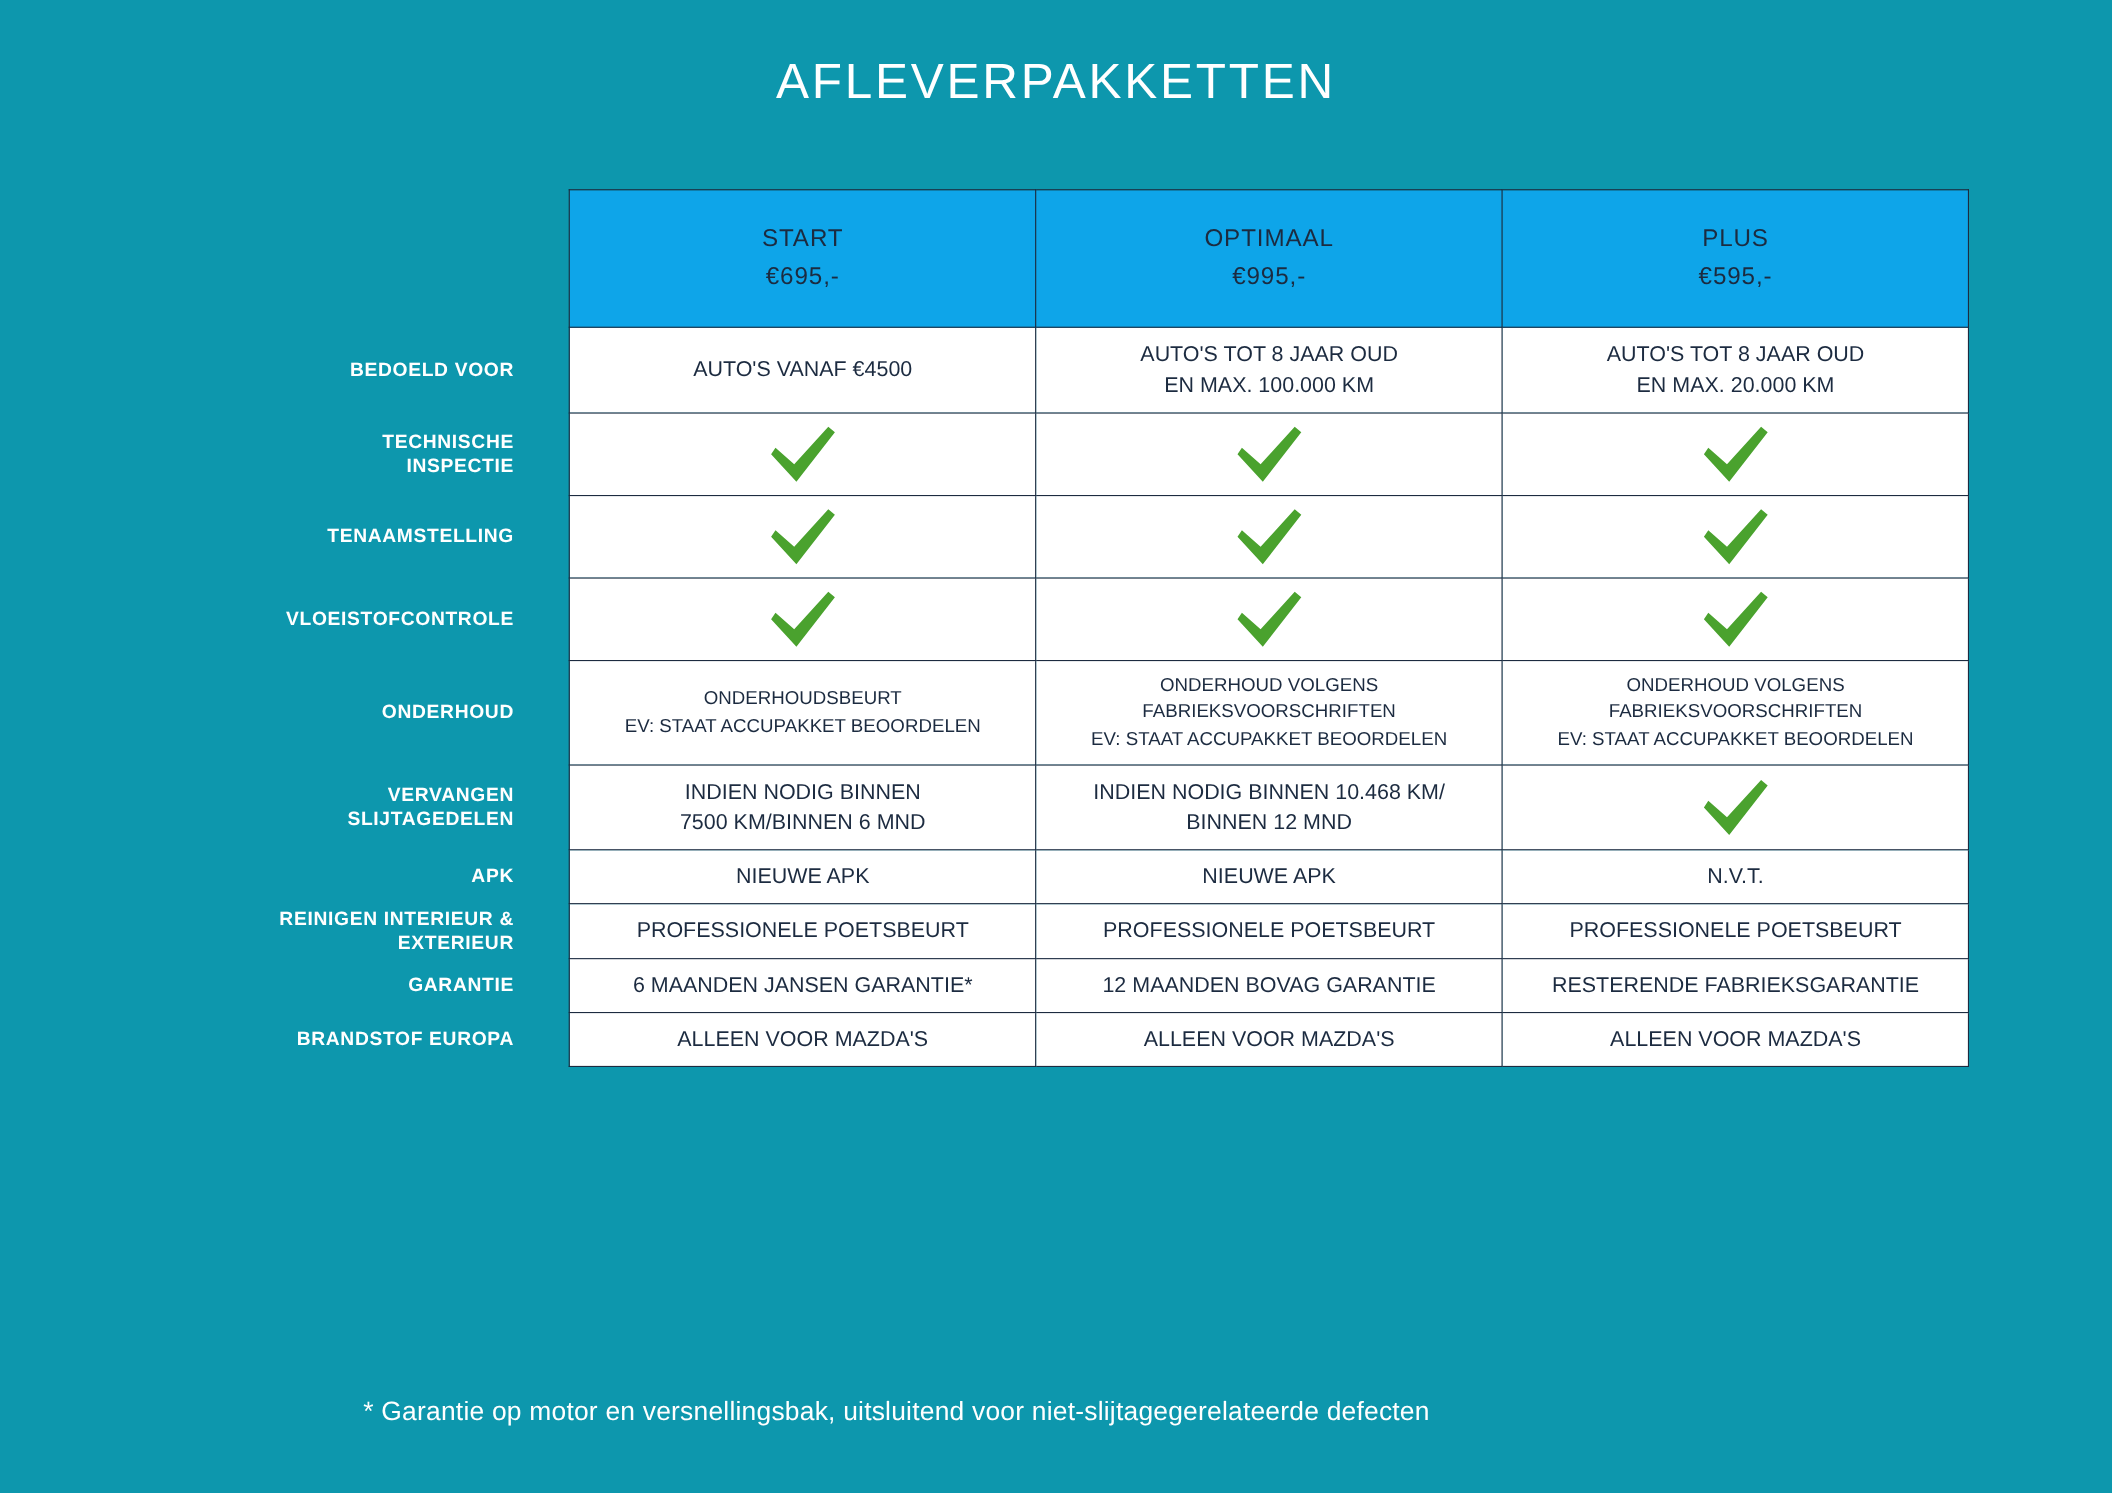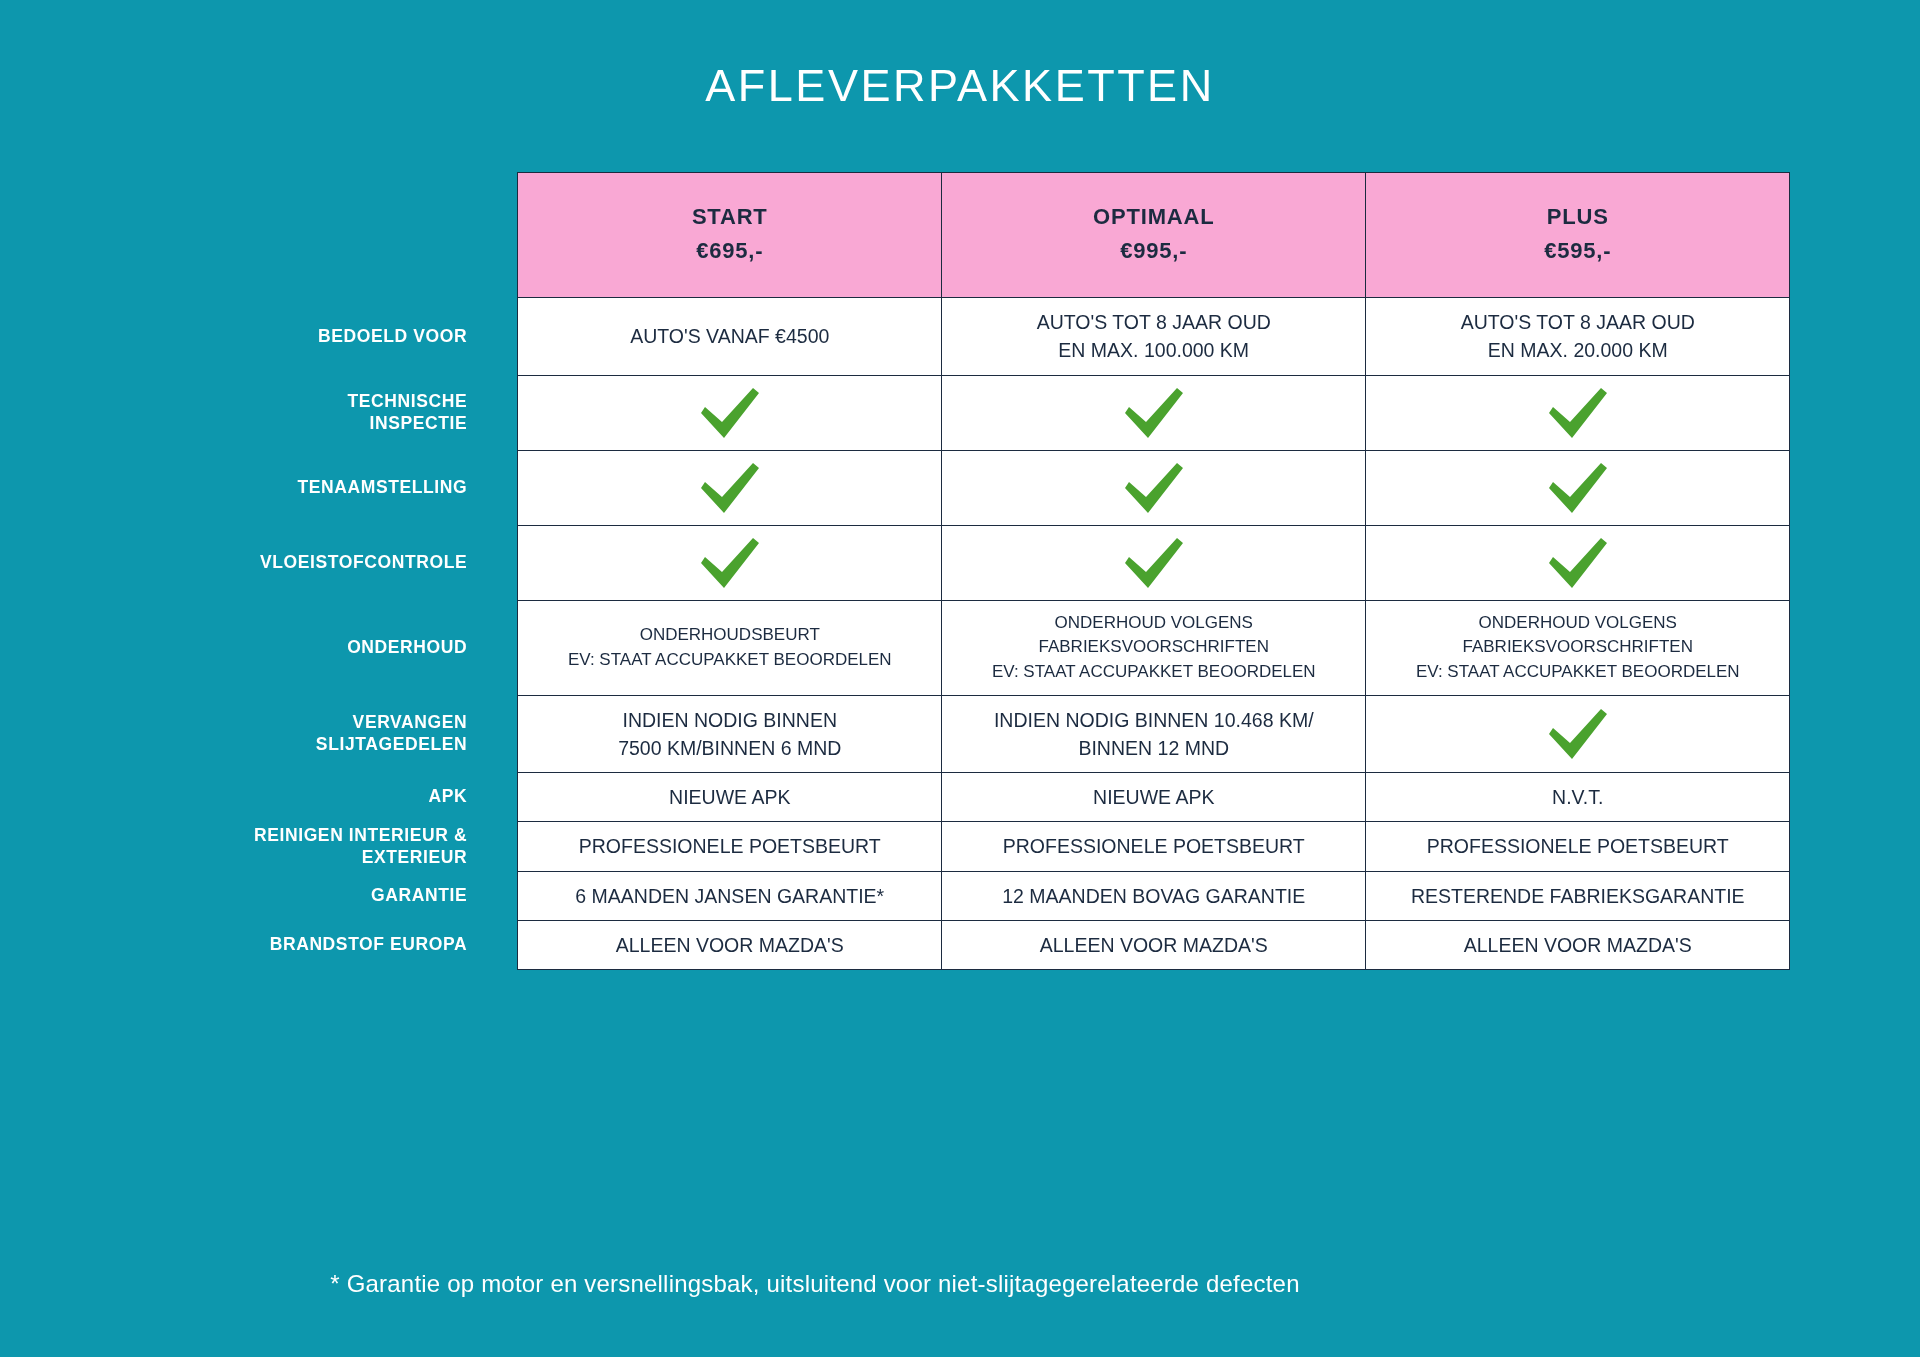--- a/index.html
+++ b/index.html
@@ -18,21 +18,21 @@
     width: 1920px;
     height: 1357px;
     box-sizing: border-box;
   }
   .title {
     text-align: center;
     color: #ffffff;
     font-size: 45px;
     letter-spacing: 2.5px;
     font-weight: 400;
-    padding-top: 60px;
+    padding-top: 48px;
     font-family: "Liberation Sans", sans-serif;
   }
   .table-wrap {
     position: absolute;
     left: 0;
     top: 172px;
     width: 1920px;
   }
   table.pkg {
     border-collapse: collapse;
@@ -49,25 +49,25 @@
     font-weight: bold;
     letter-spacing: 0.6px;
     text-align: right;
     padding-right: 50px;
     vertical-align: middle;
     line-height: 1.25;
     border: none;
     background: transparent;
   }
   th.pkghead {
-    background: #f9a8d4;
+    background: #0ea5e9;
     color: #1c2b40;
     border: 1px solid #1c2b40;
     font-size: 22px;
-    font-weight: bold;
+    font-weight: normal;
     letter-spacing: 0.8px;
     padding: 27px 10px 29px 10px;
     line-height: 1.55;
     vertical-align: middle;
   }
   th.spacer-head {
     background: transparent;
     border: none;
   }
   td.cell {

